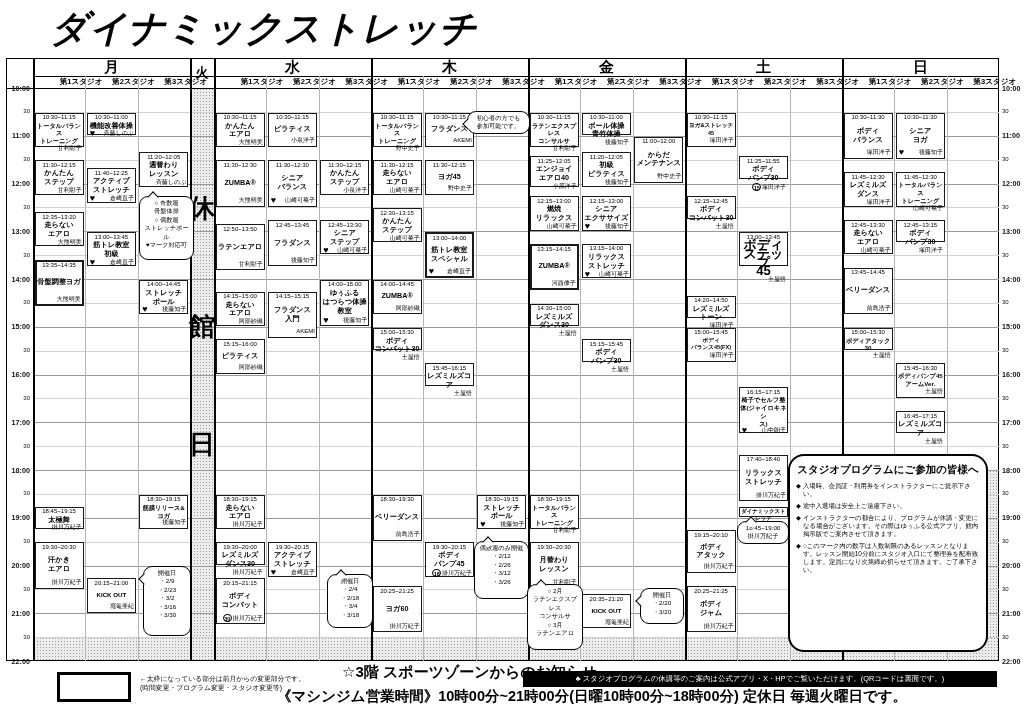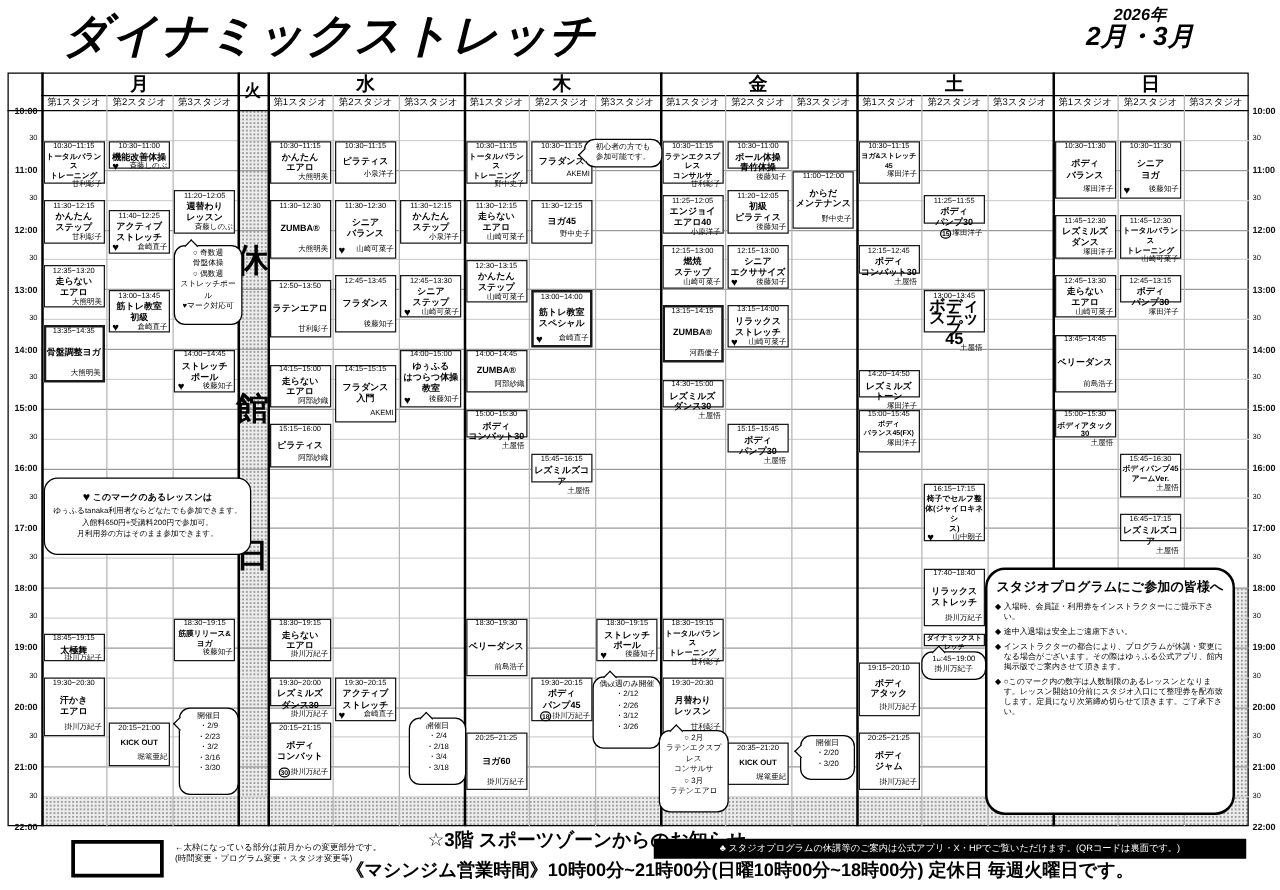--- a/index.html
+++ b/index.html
@@ -14,21 +14,21 @@
   .shade{position:absolute;z-index:1;background-color:#ececec;
          background-image:radial-gradient(circle,#9b9b9b 0.7px,transparent 0.9px);background-size:3px 3px;}
   .hline{position:absolute;height:1px;z-index:2;}
   .hline.half{background:#d2d2d2;}
   .hline.hour{background:#9a9a9a;}
   .hline.dark{background:#000;}
   .vline{position:absolute;width:1px;z-index:2;background:#b5b5b5;}
   .vline.dark{background:#000;width:1.5px;}
   .dayhead{position:absolute;display:flex;align-items:center;justify-content:center;font-size:15px;font-weight:800;z-index:2;}
   .dayhead.tue{font-size:13px;}
-  .studiohead{position:absolute;display:flex;align-items:center;justify-content:center;font-size:7.6px;font-weight:400;z-index:2;white-space:nowrap;}
+  .studiohead{position:absolute;display:flex;align-items:center;justify-content:center;font-size:7.6px;font-weight:700;z-index:2;white-space:nowrap;padding-left:22px;}
   .tlab{position:absolute;font-size:6px;line-height:9px;z-index:2;color:#111;}
   .tlab.left{text-align:right;}
   .tlab.hour{font-size:7.2px;font-weight:700;}
   .closedchar{position:absolute;z-index:2;font-size:26px;font-weight:800;text-align:center;line-height:30px;}
   .blk{position:absolute;background:#fff;border:1.1px solid #1a1a1a;box-sizing:border-box;z-index:3;
        display:flex;flex-direction:column;overflow:visible;}
   .blk.bold{border-width:2.2px;}
   .btime{font-size:6px;line-height:7.5px;text-align:center;white-space:nowrap;margin-top:0.5px;}
   .bname{flex:1;display:flex;align-items:center;justify-content:center;text-align:center;white-space:pre-line;font-weight:600;}
   .bfoot{display:flex;align-items:flex-end;justify-content:flex-end;gap:1px;padding:0 1px 1px 2px;font-size:6px;line-height:7.5px;white-space:nowrap;}
@@ -54,24 +54,20 @@
   .sports-zone{position:absolute;left:342px;top:663px;font-size:15px;font-weight:800;white-space:nowrap;}
   .notice-bar{position:absolute;left:523px;top:671px;width:474px;height:16px;background:#000;color:#fff;
               font-size:7.4px;line-height:16px;text-align:center;white-space:nowrap;}
   .machine-gym{position:absolute;left:277px;top:687px;font-size:14.5px;font-weight:800;white-space:nowrap;}
 </style>
 </head>
 <body>
 
 <div class="page">
   <div class="title">ダイナミックストレッチ</div>
-  <div class="date-block">
-    <div class="date-year">2026年</div>
-    <div class="date-months">2月・3月</div>
-  </div>
 
   <div id="grid-layer">
       <div class="shade" style="left: 190px; top: 88px; width: 24px; height: 573px;"></div>
       <div class="shade" style="left: 842px; top: 470px; width: 157px; height: 191px;"></div>
       <div class="shade" style="left: 33px; top: 637.125px; width: 966px; height: 23.875px;"></div>
       <div class="frame" style="left: 6px; top: 58px; width: 993px; height: 603px;"></div>
       <div class="hline half" style="left: 33px; top: 111.875px; width: 966px;"></div>
       <div class="hline hour" style="left: 33px; top: 135.75px; width: 966px;"></div>
       <div class="hline half" style="left: 33px; top: 159.625px; width: 966px;"></div>
       <div class="hline hour" style="left: 33px; top: 183.5px; width: 966px;"></div>
@@ -538,21 +534,21 @@
         <div class="btime">11:25~12:05</div>
         <div class="bname" style="font-size: 7.2px; line-height: 8.8px;">エンジョイ
 エアロ40</div>
         <div class="bfoot">
           <div>小原洋子</div>
         </div>
       </div>
       <div class="blk" style="left: 529.5px; top: 196.188px; width: 49.1333px; height: 34.3125px;">
         <div class="btime">12:15~13:00</div>
         <div class="bname" style="font-size: 7.2px; line-height: 8.8px;">燃焼
-ステップ</div>
+リラックス</div>
         <div class="bfoot">
           <div>山崎可菜子</div>
         </div>
       </div>
       <div class="blk bold" style="left: 529.5px; top: 243.938px; width: 49.1333px; height: 46.25px;">
         <div class="btime">13:15~14:15</div>
         <div class="bname" style="font-size: 7.2px; line-height: 8.8px;">ZUMBA®</div>
         <div class="bfoot">
           <div>河西優子</div>
         </div>
@@ -829,26 +825,20 @@
 コンサルサ
 ○ 3月
 ラテンエアロ<div class="tail top"></div></div>
       <div class="callout" style="left: 640px; top: 588px; width: 44px; min-height: 36px;">開催日
 ・2/20
 ・3/20<div class="tail left"></div></div>
       <div class="callout" style="left: 737px; top: 521px; width: 52px; min-height: 22px;">18:45~19:00
 掛川万紀子<div class="tail top"></div></div>
     </div>
 
-  <div class="heart-note" id="heart-note">
-      <div class="hn-first"><span class="hn-heart">♥</span>このマークのあるレッスンは</div>
-      <div>ゆぅふるtanaka利用者ならどなたでも参加できます。</div>
-      <div>入館料650円+受講料200円で参加可。</div>
-      <div>月利用券の方はそのまま参加できます。</div>
-    </div>
 
   <div class="notice">
     <div class="notice-title">スタジオプログラムにご参加の皆様へ</div>
     <div id="notice-items">
         <div class="notice-item">
           <span class="diamond">◆</span>
           <span>入場時、会員証・利用券をインストラクターにご提示下さい。</span>
         </div>
         <div class="notice-item">
           <span class="diamond">◆</span>

